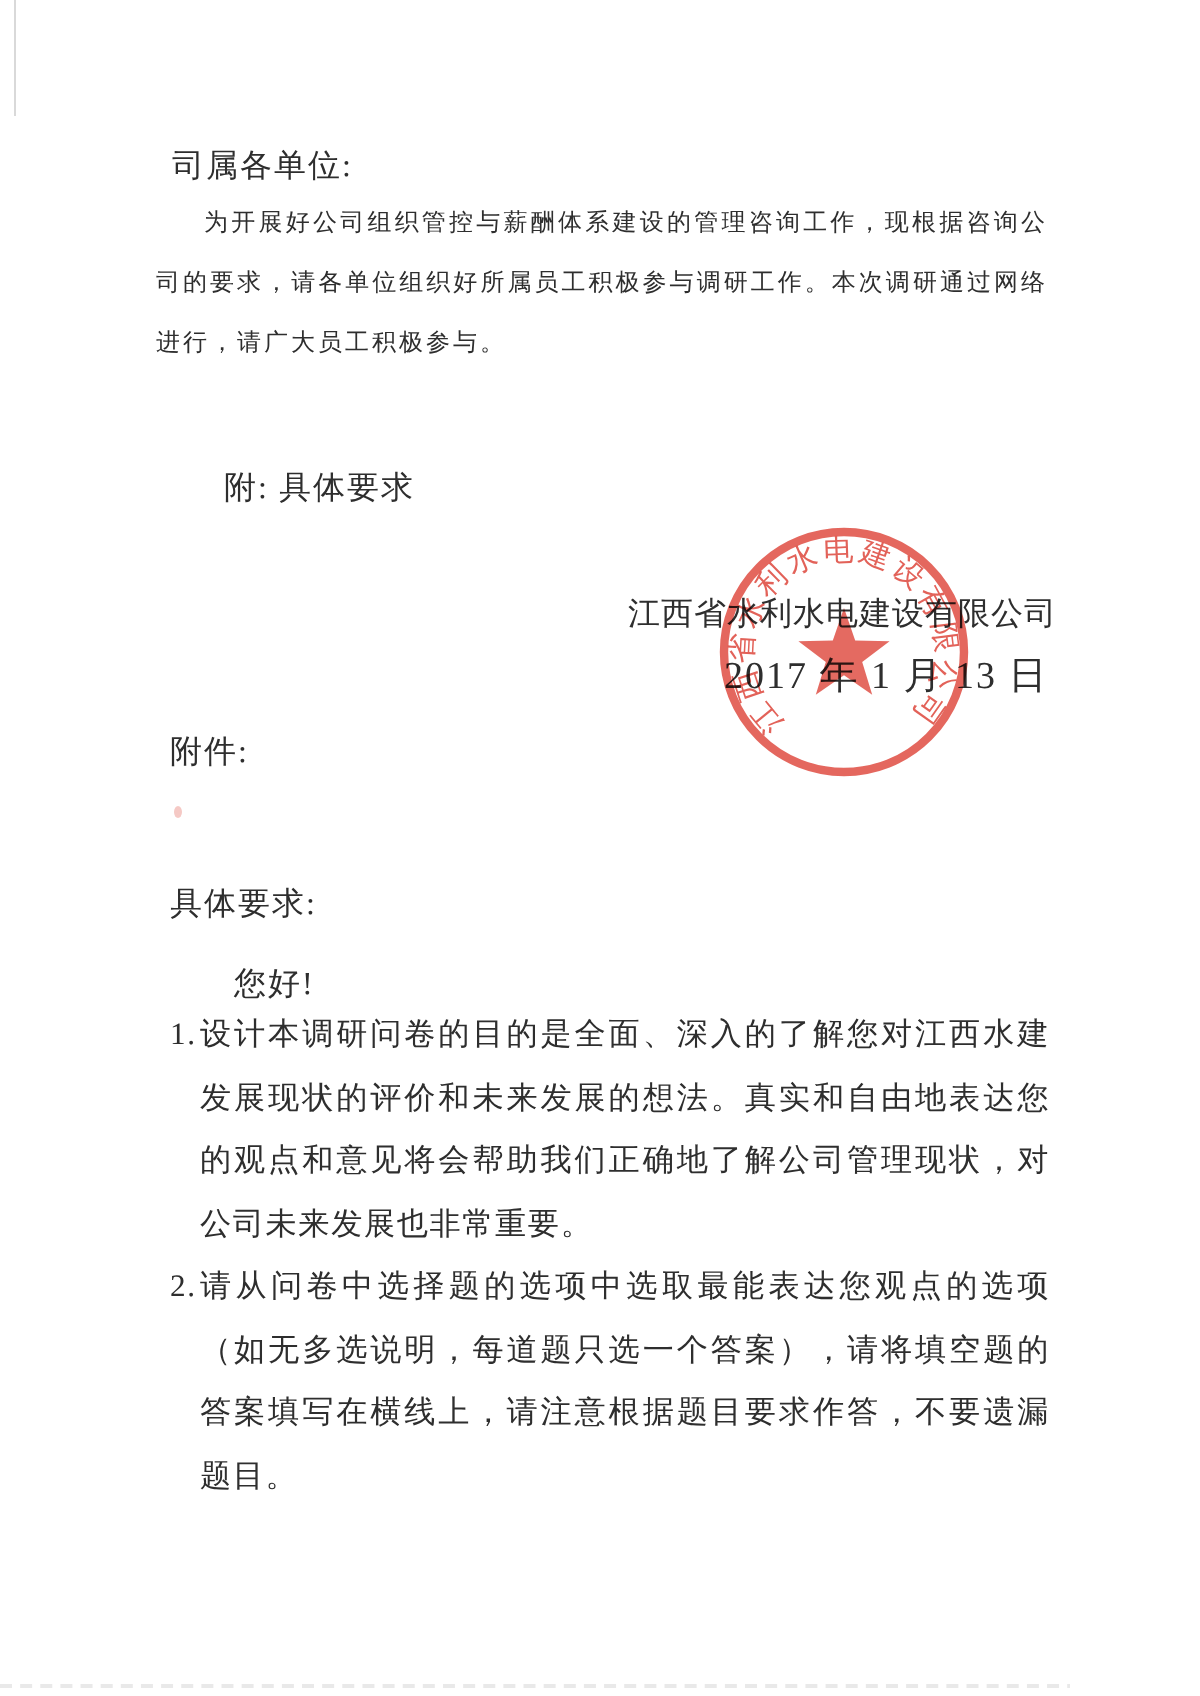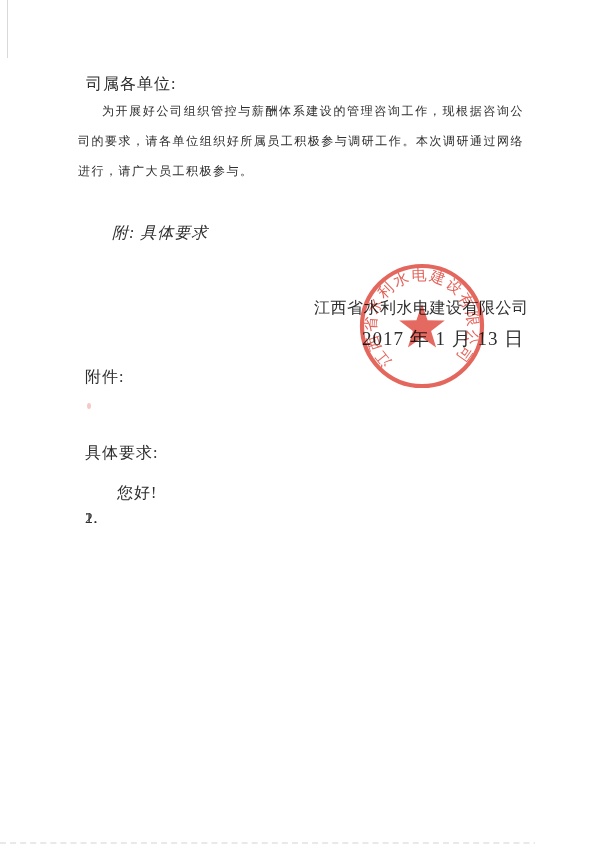--- a/index.html
+++ b/index.html
@@ -26,21 +26,21 @@
   .salutation     { left: 86px;  top: 74px;  }
   .body-paragraph {
     left: 78px; top: 96px; width: 446px;
     position: absolute;
     font-size: 12px; line-height: 30px;
     letter-spacing: 1.5px;
     text-align: justify;
     text-indent: 2em;
     text-justify: inter-character;
   }
-  .attach-note    { left: 112px; top: 223px; font-style: italic; }
+  .attach-note    { left: 112px; top: 235px; }
   .company-line   { left: 314px; top: 298px; letter-spacing: 0.5px; }
   .date-line      { left: 362px; top: 329px; font-size: 19px; letter-spacing: 1px; }
   .attachment-label { left: 85px; top: 367px; }
   .employees-salutation { left: 85px; top: 443px; }
   .greeting       { left: 117px; top: 483px; }
 
   .seal {
     position: absolute;
     left: 352px;
     top: 256px;
@@ -126,21 +126,23 @@
 
   <div class="scan-speck"></div>
 
   <div class="txt employees-salutation">具体要求:</div>
 
   <div class="txt greeting">您好!</div>
 
   <div class="list">
     <div class="list-item">
       <span class="item-number">1.</span>
+      <span>设计本调研问卷的目的是全面、深入的了解您对江西水建发展现状的评价和未来发展的想法。真实和自由地表达您的观点和意见将会帮助我们正确地了解公司管理现状，对公司未来发展也非常重要。</span>
     </div>
     <div class="list-item">
       <span class="item-number">2.</span>
+      <span>请从问卷中选择题的选项中选取最能表达您观点的选项（如无多选说明，每道题只选一个答案），请将填空题的答案填写在横线上，请注意根据题目要求作答，不要遗漏题目。</span>
     </div>
   </div>
 
   <div class="scan-line-bottom"></div>
 
 </div>
 
 </body></html>

